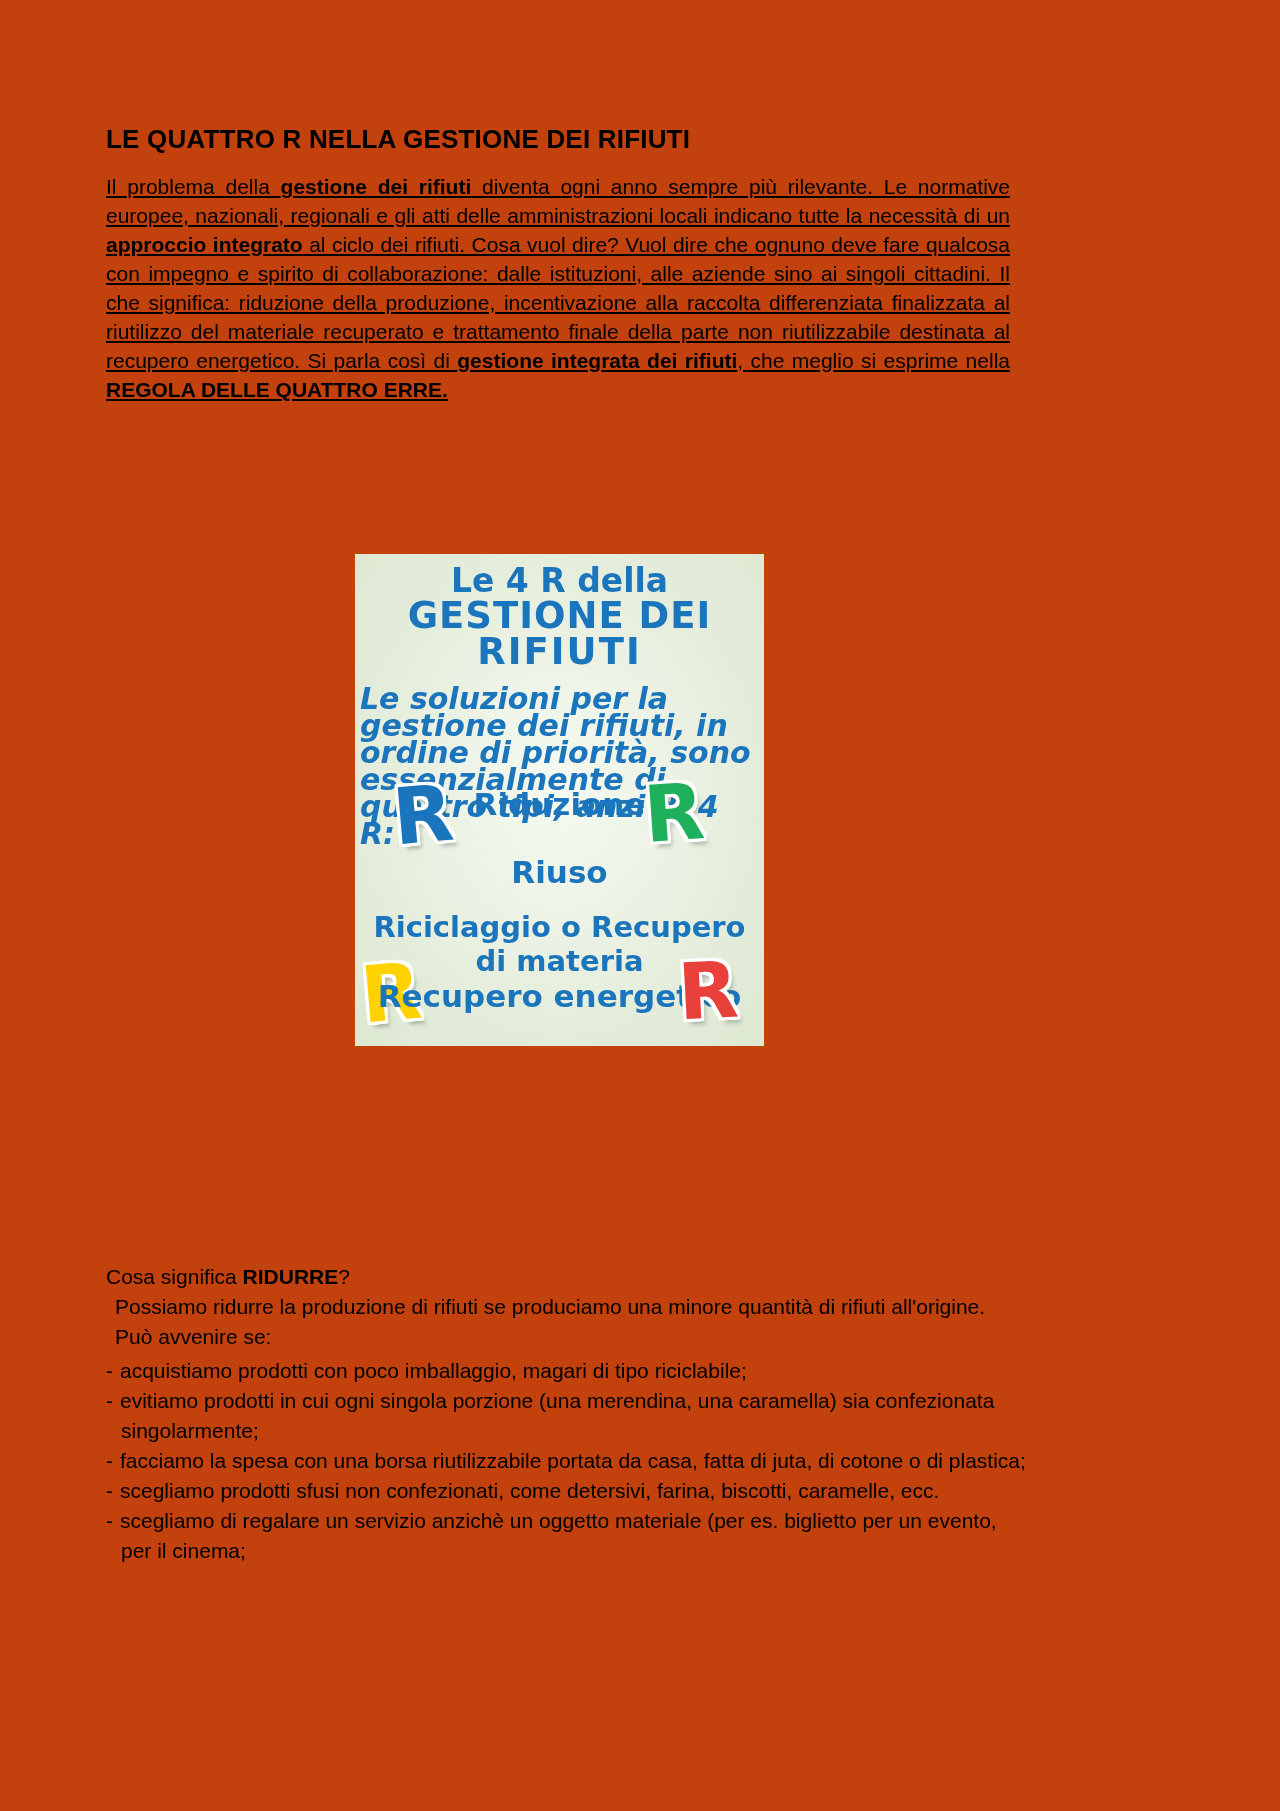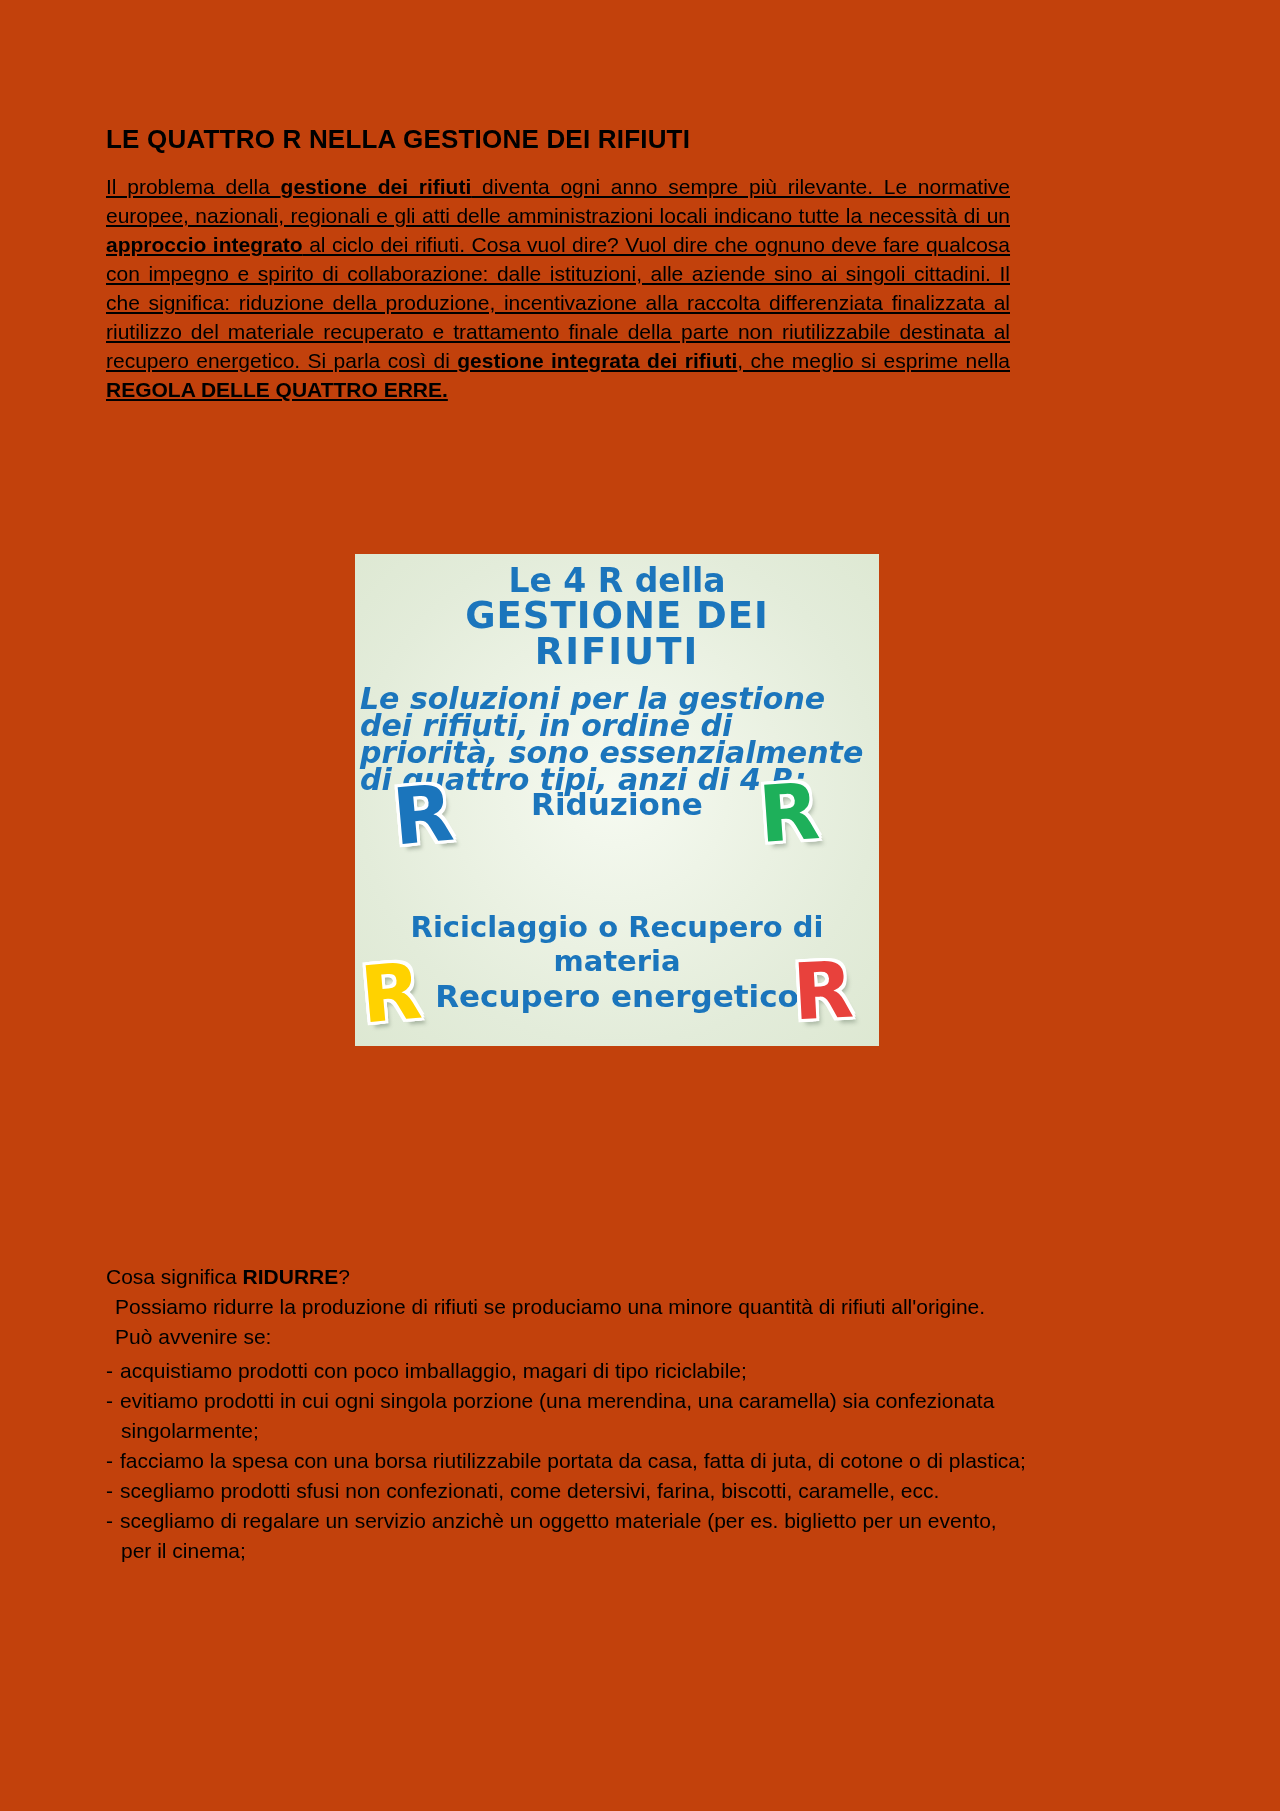--- a/index.html
+++ b/index.html
@@ -33,21 +33,21 @@
     line-height: 29px;
     text-align: justify;
     text-decoration: underline;
   }
   .intro-par b { font-weight: bold; }
 
   
   .infographic {
     position: absolute;
     top: 554px; left: 355px;
-    width: 524px; height: 492px;
+    width: 409px; height: 492px;
     background:
       radial-gradient(ellipse at 50% 48%, #f6faf1 0%, #eaf1e2 45%, #e3ecda 70%, #dde8d2 100%);
     overflow: hidden;
   }
   .ig-title {
     position: absolute;
     top: 10px; left: 0; right: 0;
     text-align: center;
     color: #1b75bc;
     font-weight: bold;
@@ -135,20 +135,21 @@
       <div class="t1">Le 4 R della</div>
       <div class="t2">GESTIONE DEI</div>
       <div class="t3">RIFIUTI</div>
     </div>
     <div class="ig-sub">Le soluzioni per la gestione dei rifiuti, in ordine di priorità, sono essenzialmente di quattro tipi, anzi di 4 R:</div>
 
     <span class="big-r r-blue">R</span>
     <div class="ig-label lbl-riduzione">Riduzione</div>
     <span class="big-r r-green">R</span>
 
+    <div class="ig-label lbl-riuso">Riuso</div>
     <div class="ig-label lbl-riciclaggio">Riciclaggio o Recupero di materia</div>
 
     <span class="big-r r-yellow">R</span>
     <div class="ig-label lbl-recupero">Recupero energetico</div>
     <span class="big-r r-red">R</span>
   </div>
 
   <div class="section">
     <h2><span>Cosa significa </span><b>RIDURRE</b><span>?</span></h2>
 

